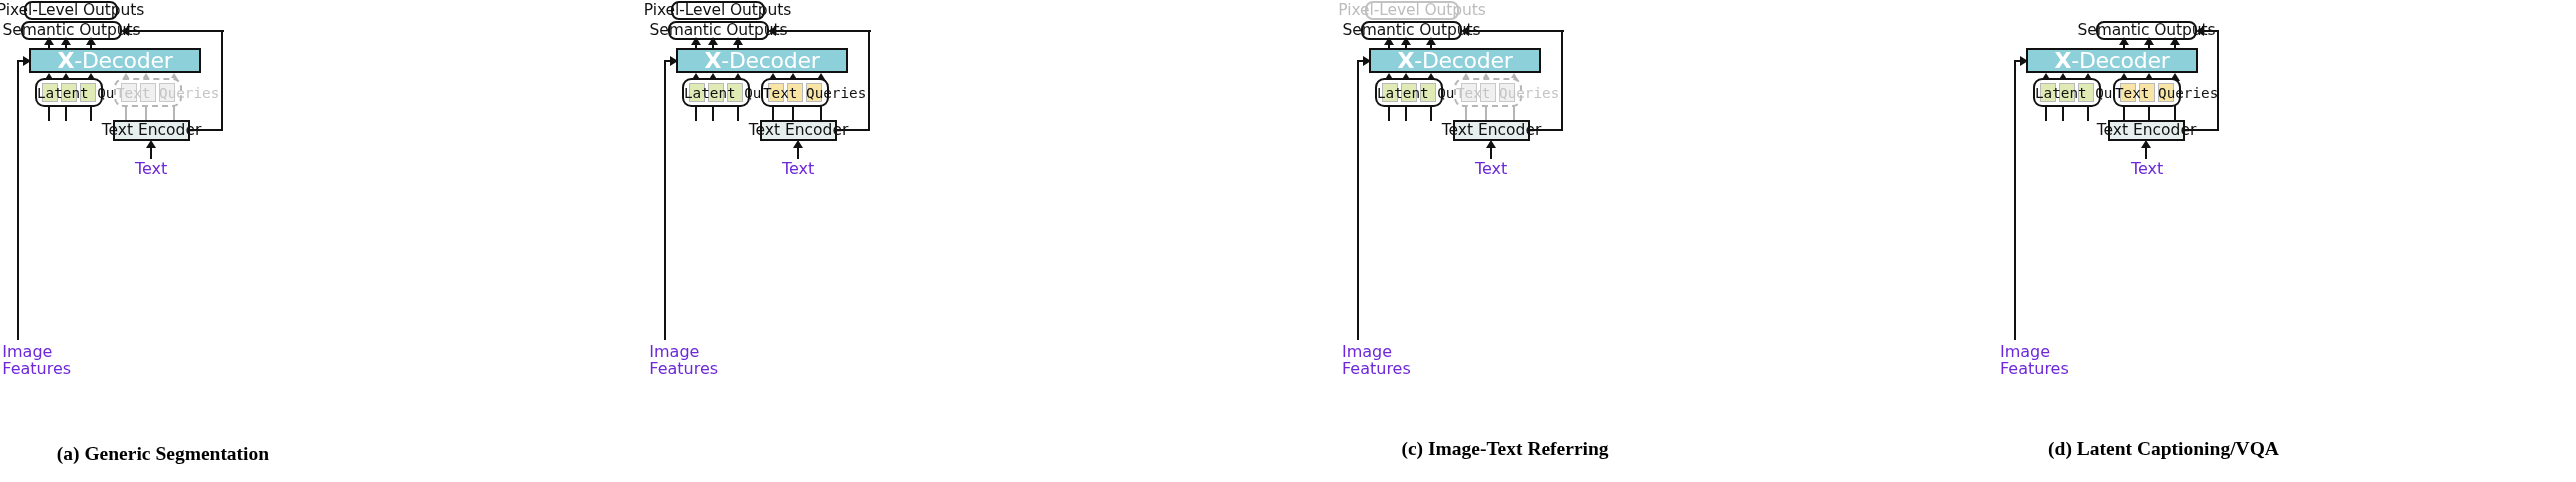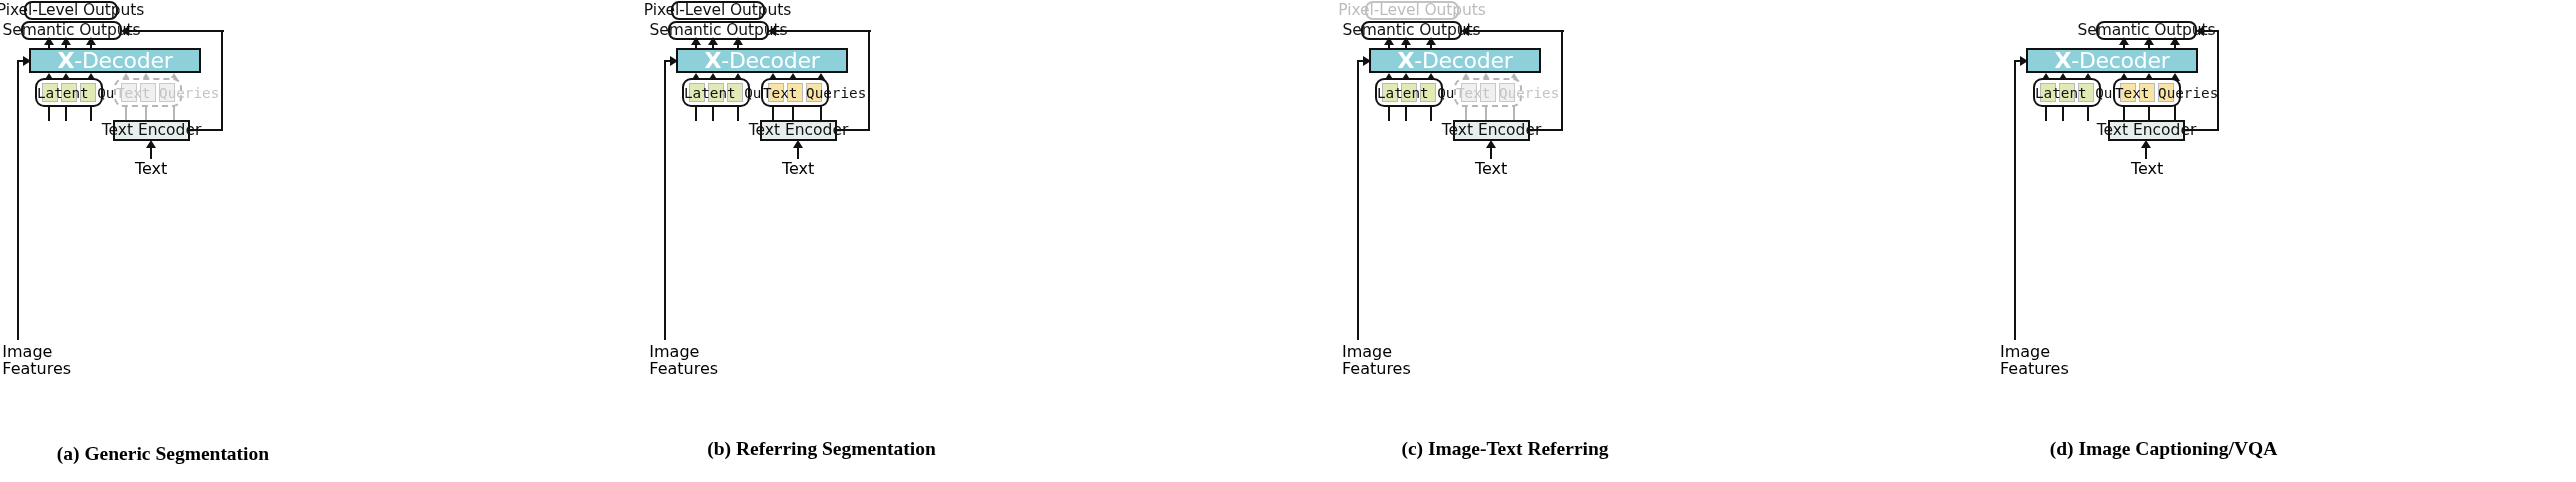--- a/index.html
+++ b/index.html
@@ -78,21 +78,21 @@
     box-sizing:border-box;
     background:#e7eeee;
     border:2.3px solid #111;
     display:flex;align-items:center;justify-content:center;
     font-size:15.5px;color:#111;white-space:nowrap;
   }
 
   
   .plabel{
     position:absolute;
-    font-size:16px;color:#000000;white-space:nowrap;line-height:1.08;
+    font-size:16px;color:#6d28d9;white-space:nowrap;line-height:1.08;
   }
   .caption{
     position:absolute;
     font-family:"Liberation Serif","DejaVu Serif",serif;
     font-weight:bold;
     font-size:19.5px;
     color:#000;
     white-space:nowrap;
     text-align:center;
   }
@@ -283,21 +283,20 @@
     <div class="ln hln" style="left:188px;top:129px;width:35px;"></div>
     <div class="ln vln" style="left:221px;top:30px;height:101px;"></div>
     <div class="ln hln" style="left:127px;top:30px;width:97px;"></div>
     <div class="arrowleft" style="left:121px;top:26px;"></div>
 
     <div class="plabel" style="left:2.3px;top:343px;">
       <span>Image</span><br>
       <span>Features</span>
     </div>
 
-    <div class="caption" style="left:0px;top:438px;width:349px;">(b) Referring Segmentation</div>
   </div>
 
   <div class="panel" style="left:1293px;">
 
     <div class="rbox dim" style="left:72px;top:0.6px;width:94px;height:19.5px;">Pixel-Level Outputs</div>
 
     <div class="rbox" style="left:68px;top:20.6px;width:101px;height:19.5px;">Semantic Outputs</div>
 
     <div class="ln vln" style="left:95px;top:44px;height:11px;"></div>
     <div class="arrowup" style="left:91px;top:37px;"></div>
@@ -443,17 +442,17 @@
     <div class="ln hln" style="left:244px;top:129px;width:35px;"></div>
     <div class="ln vln" style="left:277px;top:30px;height:101px;"></div>
     <div class="ln hln" style="left:262px;top:30px;width:17px;"></div>
     <div class="arrowleft" style="left:256px;top:26px;"></div>
 
     <div class="plabel" style="left:60px;top:343px;">
       <span>Image</span><br>
       <span>Features</span>
     </div>
 
-    <div class="caption" style="left:46px;top:438px;width:355px;">(d) Image Captioning/VQA</div>
+    <div class="caption" style="left:46px;top:438px;width:355px;">(d) Latent Captioning/VQA</div>
   </div>
 
 </div>
 
 
 </body></html>

